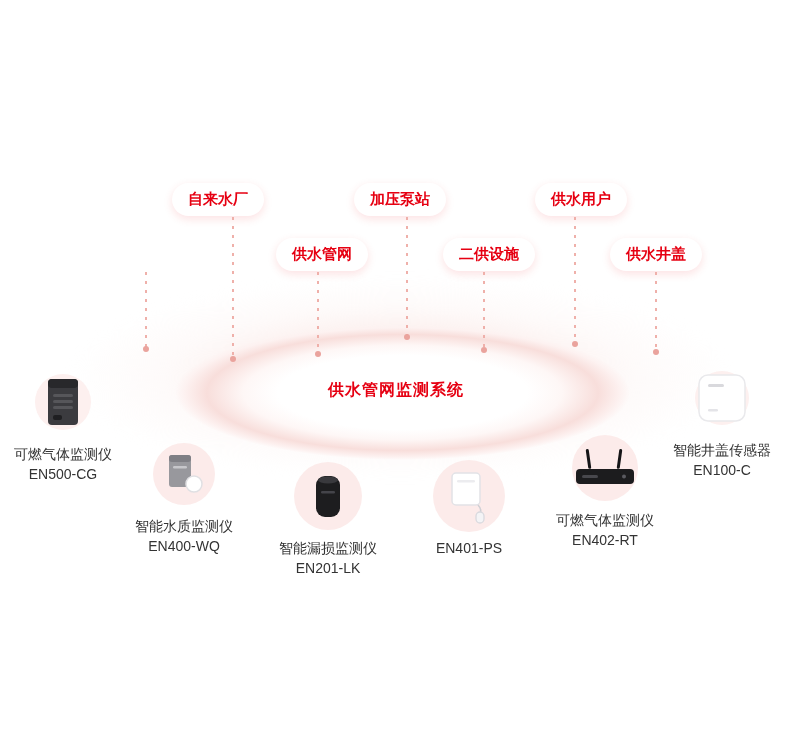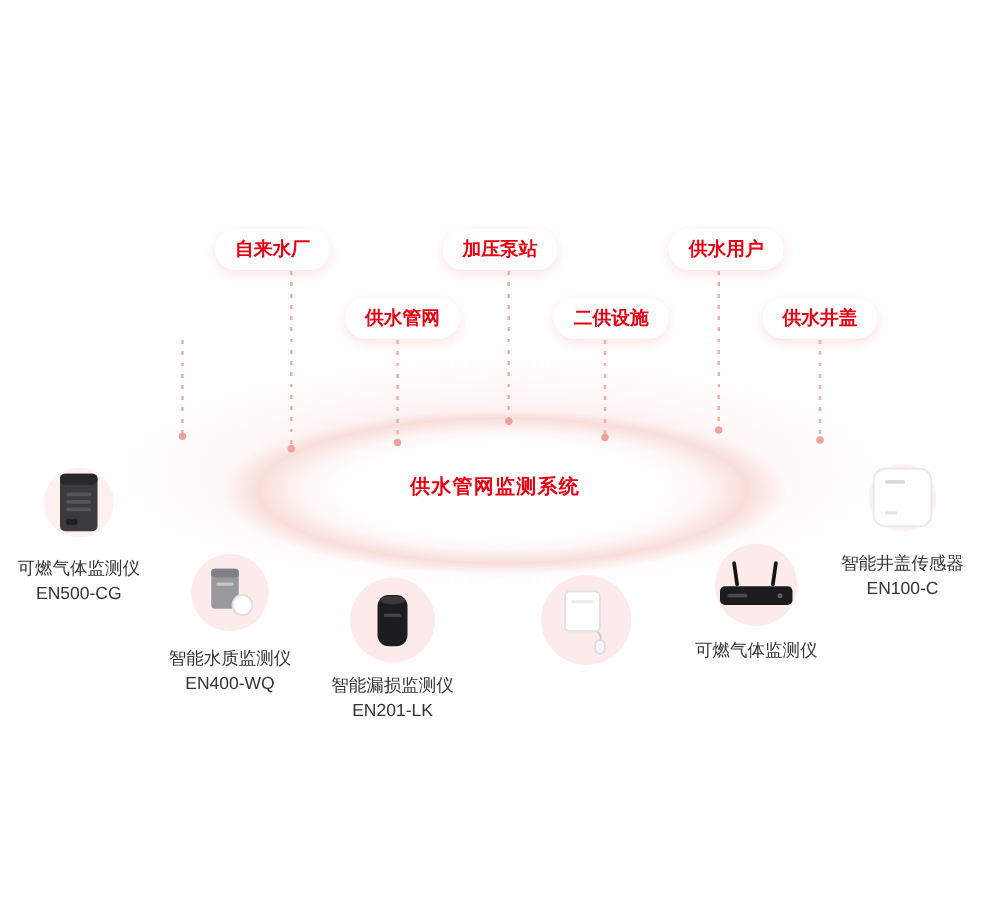--- a/index.html
+++ b/index.html
@@ -93,21 +93,21 @@
           <rect x="8" y="4" width="22" height="7" rx="3" fill="#7f7f85"></rect>
           <rect x="12" y="15" width="14" height="2.5" rx="1.2" fill="#c7c7cb"></rect>
           <circle cx="33" cy="33" r="8" fill="#ffffff" stroke="#e0e0e3" stroke-width="1.5"></circle>
         </svg>
       </span>
     </div>
     <div class="dev-name">智能水质监测仪</div>
     <div class="dev-model">EN400-WQ</div>
   </div>
 
-  <div class="device" style="left:314px;top:460px">
+  <div class="device" style="left:328px;top:460px">
     <div class="dev-art">
       <div class="dev-circle" style="width:68px;height:68px"></div>
       <span class="dev-icon">
         <svg width="42" height="50" viewBox="0 0 42 50">
           <rect x="9" y="5" width="24" height="41" rx="9" fill="#1d1d1f"></rect>
           <ellipse cx="21" cy="9" rx="10" ry="3.5" fill="#39393d"></ellipse>
           <rect x="14" y="20" width="14" height="2.5" rx="1.2" fill="#44444a"></rect>
         </svg>
       </span>
     </div>
@@ -120,36 +120,38 @@
       <div class="dev-circle" style="width:72px;height:72px"></div>
       <span class="dev-icon">
         <svg width="48" height="56" viewBox="0 0 48 56">
           <rect x="7" y="5" width="28" height="32" rx="4" fill="#ffffff" stroke="#e2e2e6" stroke-width="1.5"></rect>
           <rect x="12" y="12" width="18" height="2.5" rx="1.2" fill="#ececef"></rect>
           <path d="M33 37 q4 4 2 9" fill="none" stroke="#cfcfd4" stroke-width="1.6"></path>
           <rect x="31" y="44" width="8" height="11" rx="4" fill="#f4f4f6" stroke="#d9d9de" stroke-width="1.3"></rect>
         </svg>
       </span>
     </div>
+    <div class="dev-model">EN401-PS</div>
   </div>
 
   <div class="device" style="left:605px;top:432px">
     <div class="dev-art">
       <div class="dev-circle" style="width:66px;height:66px"></div>
       <span class="dev-icon">
         <svg width="70" height="46" viewBox="0 0 70 46">
           <rect x="17" y="4" width="3" height="20" rx="1.5" fill="#151517" transform="rotate(-8 18 14)"></rect>
           <rect x="48" y="4" width="3" height="20" rx="1.5" fill="#151517" transform="rotate(8 50 14)"></rect>
           <rect x="6" y="24" width="58" height="15" rx="4" fill="#1c1c1e"></rect>
           <rect x="12" y="30" width="16" height="3" rx="1.5" fill="#48484d"></rect>
           <circle cx="54" cy="31.5" r="2" fill="#5a5a60"></circle>
         </svg>
       </span>
     </div>
     <div class="dev-name">可燃气体监测仪</div>
+    <div class="dev-model">EN402-RT</div>
   </div>
 
   <div class="device" style="left:722px;top:362px">
     <div class="dev-art">
       <div class="dev-circle" style="width:54px;height:54px;background:#fdf0ef"></div>
       <span class="dev-icon">
         <svg width="54" height="54" viewBox="0 0 54 54">
           <rect x="4" y="4" width="46" height="46" rx="9" fill="#ffffff" stroke="#e9e9ec" stroke-width="1.5"></rect>
           <rect x="13" y="13" width="16" height="3" rx="1.5" fill="#d9d9dd"></rect>
           <rect x="13" y="38" width="10" height="2.5" rx="1.2" fill="#e4e4e8"></rect>

